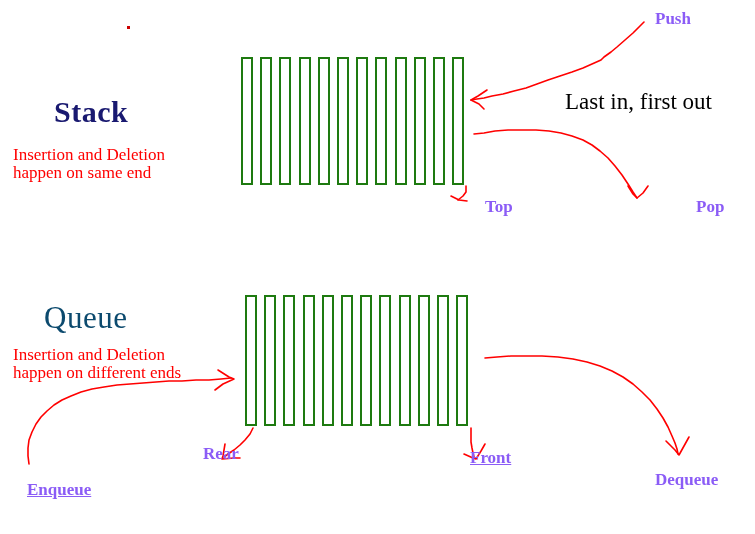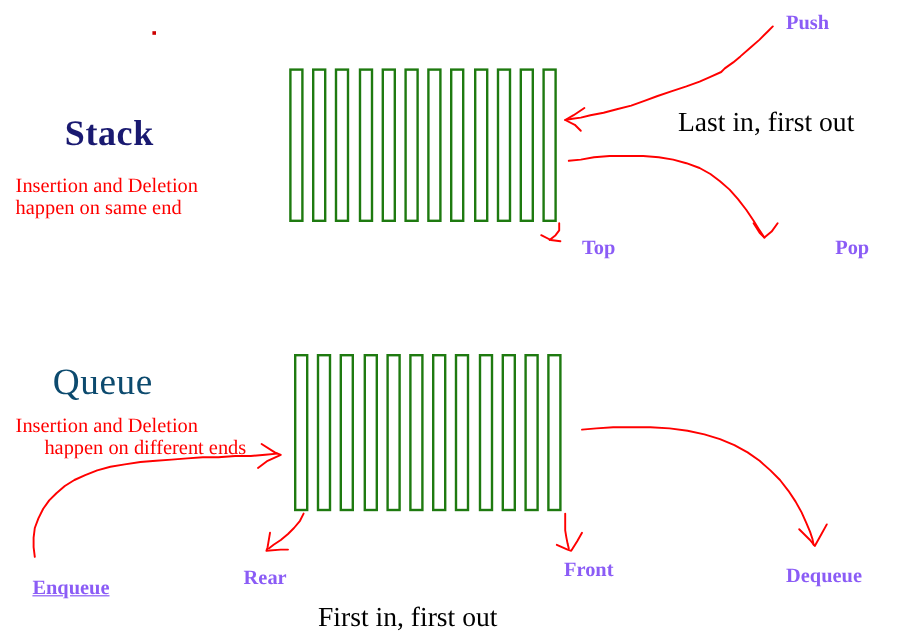--- a/index.html
+++ b/index.html
@@ -130,37 +130,36 @@
       <div class="bar" style="left: 452.2px; top: 57px; width: 12px; height: 128px; border-color: rgb(30, 122, 16);"></div>
     </div>
 
   <div class="txt phrase" style="left:565px; top:89px;">Last in, first out</div>
   <div class="txt label-blue" style="left:655px; top:9px;">Push</div>
   <div class="txt label-blue" style="left:676px; top:197px;margin-left:20px;">Pop</div>
   <div class="txt label-blue" style="left:444px; top:197px;margin-left:41px;">Top</div>
 
   <div class="txt title-queue" style="left:44px; top:301px;">Queue</div>
   <div class="txt note" style="left:13px; top:345px;">Insertion and Deletion</div>
-  <div class="txt note" style="left:13px; top:363px;margin-left:24px;">happen on different ends</div>
+  <div class="txt note" style="left:13px; top:363px;">happen on different ends</div>
 
   <div id="queue-bars">
       <div class="bar" style="left: 245px; top: 295px; width: 12px; height: 131px; border-color: rgb(30, 122, 16);"></div>
       <div class="bar" style="left: 264.2px; top: 295px; width: 12px; height: 131px; border-color: rgb(30, 122, 16);"></div>
       <div class="bar" style="left: 283.4px; top: 295px; width: 12px; height: 131px; border-color: rgb(30, 122, 16);"></div>
       <div class="bar" style="left: 302.6px; top: 295px; width: 12px; height: 131px; border-color: rgb(30, 122, 16);"></div>
       <div class="bar" style="left: 321.8px; top: 295px; width: 12px; height: 131px; border-color: rgb(30, 122, 16);"></div>
       <div class="bar" style="left: 341px; top: 295px; width: 12px; height: 131px; border-color: rgb(30, 122, 16);"></div>
       <div class="bar" style="left: 360.2px; top: 295px; width: 12px; height: 131px; border-color: rgb(30, 122, 16);"></div>
       <div class="bar" style="left: 379.4px; top: 295px; width: 12px; height: 131px; border-color: rgb(30, 122, 16);"></div>
       <div class="bar" style="left: 398.6px; top: 295px; width: 12px; height: 131px; border-color: rgb(30, 122, 16);"></div>
       <div class="bar" style="left: 417.8px; top: 295px; width: 12px; height: 131px; border-color: rgb(30, 122, 16);"></div>
       <div class="bar" style="left: 437px; top: 295px; width: 12px; height: 131px; border-color: rgb(30, 122, 16);"></div>
       <div class="bar" style="left: 456.2px; top: 295px; width: 12px; height: 131px; border-color: rgb(30, 122, 16);"></div>
     </div>
 
   <div class="txt label-blue" style="left:27px; top:480px;text-decoration:underline;">Enqueue</div>
-  <div class="txt label-blue" style="left:203px; top:472px;font-family:Liberation Serif, serif;">Rear</div>
-  <div class="txt label-blue" style="left:470px; top:465px;">Front</div>
+  <div class="txt label-blue" style="left:203px; top:444px;font-family:Liberation Serif, serif;">Rear</div>
+  <div class="txt label-blue" style="left:470px; top:448px;text-decoration:underline;">Front</div>
   <div class="txt label-blue" style="left:655px; top:470px;">Dequeue</div>
 
-  <div class="txt phrase" style="left:265px; top:502px;">First in, first out</div>
 
 </div>
 
 </body></html>

